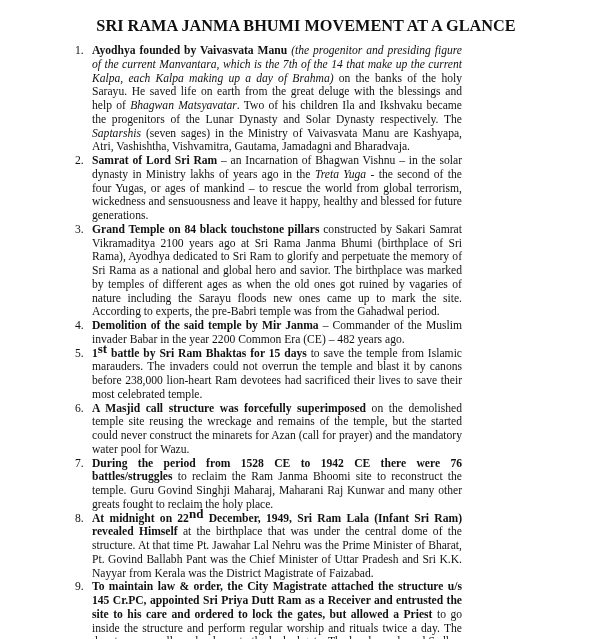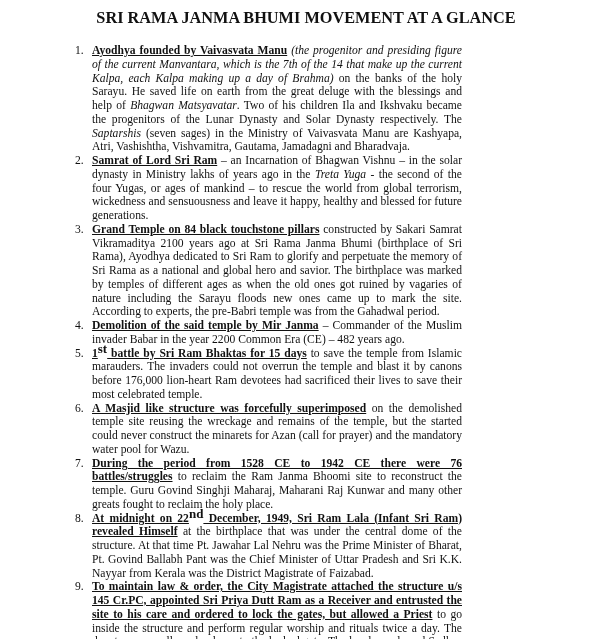--- a/index.html
+++ b/index.html
@@ -1,34 +1,34 @@
 <!DOCTYPE html>
 <html><head>
 <meta charset="utf-8">
 <style>
   html, body { margin: 0; padding: 0; background: #ffffff; }
   body { width: 612px; height: 639px; overflow: hidden; font-family: "Liberation Serif", "DejaVu Serif", serif; color: #111; }
   .page { position: relative; width: 612px; height: 639px; }
-  .title { position: absolute; top: 8px; left: 0; width: 612px; text-align: center; font-weight: bold; font-size: 16.3px; letter-spacing: 0; }
+  .title { position: absolute; top: 16px; left: 0; width: 612px; text-align: center; font-weight: bold; font-size: 16.3px; letter-spacing: 0; }
   ol.items { position: absolute; top: 44px; left: 75px; width: 387px; margin: 0; padding: 0; list-style: none; font-size: 11.6px; line-height: 13.75px; }
   ol.items li { position: relative; padding-left: 17px; text-align: justify; }
   .num { position: absolute; left: 0; top: 0; }
-  b { font-weight: bold; text-decoration: underline; }
+  b { font-weight: bold; }
   i { font-style: italic; }
   sup { font-size: 13px; line-height: 0; vertical-align: 4px; }
 </style>
 </head>
 <body>
 
 <div class="page">
   <div class="title">SRI RAMA JANMA BHUMI MOVEMENT AT A GLANCE</div>
   <ol class="items" id="items">
       <li><span class="num">1.</span><b>Ayodhya founded by Vaivasvata Manu</b><span> </span><i>(the progenitor and presiding figure of the current Manvantara, which is the 7th of the 14 that make up the current Kalpa, each Kalpa making up a day of Brahma)</i><span> on the banks of the holy Sarayu. He saved life on earth from the great deluge with the blessings and help of </span><i>Bhagwan Matsyavatar</i><span>. Two of his children Ila and Ikshvaku became the progenitors of the Lunar Dynasty and Solar Dynasty respectively. The </span><i>Saptarshis</i><span> (seven sages) in the Ministry of Vaivasvata Manu are Kashyapa, Atri, Vashishtha, Vishvamitra, Gautama, Jamadagni and Bharadvaja.</span></li>
       <li><span class="num">2.</span><b>Samrat of Lord Sri Ram</b><span> – an Incarnation of Bhagwan Vishnu – in the solar dynasty in Ministry lakhs of years ago in the </span><i>Treta Yuga</i><span> - the second of the four Yugas, or ages of mankind – to rescue the world from global terrorism, wickedness and sensuousness and leave it happy, healthy and blessed for future generations.</span></li>
       <li><span class="num">3.</span><b>Grand Temple on 84 black touchstone pillars</b><span> constructed by Sakari Samrat Vikramaditya 2100 years ago at Sri Rama Janma Bhumi (birthplace of Sri Rama), Ayodhya dedicated to Sri Ram to glorify and perpetuate the memory of Sri Rama as a national and global hero and savior. The birthplace was marked by temples of different ages as when the old ones got ruined by vagaries of nature including the Sarayu floods new ones came up to mark the site. According to experts, the pre-Babri temple was from the Gahadwal period.</span></li>
       <li><span class="num">4.</span><b>Demolition of the said temple by Mir Janma</b><span> – Commander of the Muslim invader Babar in the year 2200 Common Era (CE) – 482 years ago.</span></li>
-      <li><span class="num">5.</span><b>1</b><sup style="font-weight: bold;">st</sup><b> battle by Sri Ram Bhaktas for 15 days</b><span> to save the temple from Islamic marauders. The invaders could not overrun the temple and blast it by canons before 176,000 lion-heart Ram devotees had sacrificed their lives to save their most celebrated temple.</span></li>
-      <li><span class="num">6.</span><b>A Masjid like structure was forcefully superimposed</b><span> on the demolished temple site reusing the wreckage and remains of the temple, but the started could never construct the minarets for Azan (call for prayer) and the mandatory water pool for Wazu.</span></li>
+      <li><span class="num">5.</span><b>1</b><sup style="font-weight: bold;">st</sup><b> battle by Sri Ram Bhaktas for 15 days</b><span> to save the temple from Islamic marauders. The invaders could not overrun the temple and blast it by canons before 238,000 lion-heart Ram devotees had sacrificed their lives to save their most celebrated temple.</span></li>
+      <li><span class="num">6.</span><b>A Masjid call structure was forcefully superimposed</b><span> on the demolished temple site reusing the wreckage and remains of the temple, but the started could never construct the minarets for Azan (call for prayer) and the mandatory water pool for Wazu.</span></li>
       <li><span class="num">7.</span><b>During the period from 1528 CE to 1942 CE there were 76 battles/struggles</b><span> to reclaim the Ram Janma Bhoomi site to reconstruct the temple. Guru Govind Singhji Maharaj, Maharani Raj Kunwar and many other greats fought to reclaim the holy place.</span></li>
       <li><span class="num">8.</span><b>At midnight on 22</b><sup style="font-weight: bold;">nd</sup><b> December, 1949, Sri Ram Lala (Infant Sri Ram) revealed Himself</b><span> at the birthplace that was under the central dome of the structure. At that time Pt. Jawahar Lal Nehru was the Prime Minister of Bharat, Pt. Govind Ballabh Pant was the Chief Minister of Uttar Pradesh and Sri K.K. Nayyar from Kerala was the District Magistrate of Faizabad.</span></li>
       <li><span class="num">9.</span><b>To maintain law &amp; order, the City Magistrate attached the structure u/s 145 Cr.PC, appointed Sri Priya Dutt Ram as a Receiver and entrusted the site to his care and ordered to lock the gates, but allowed a Priest</b><span> to go inside the structure and perform regular worship and rituals twice a day. The devotees were allowed only up to the locked gate. The local people and Sadhus started chanting </span></li>
     </ol>
 </div>
 
 </body></html>

